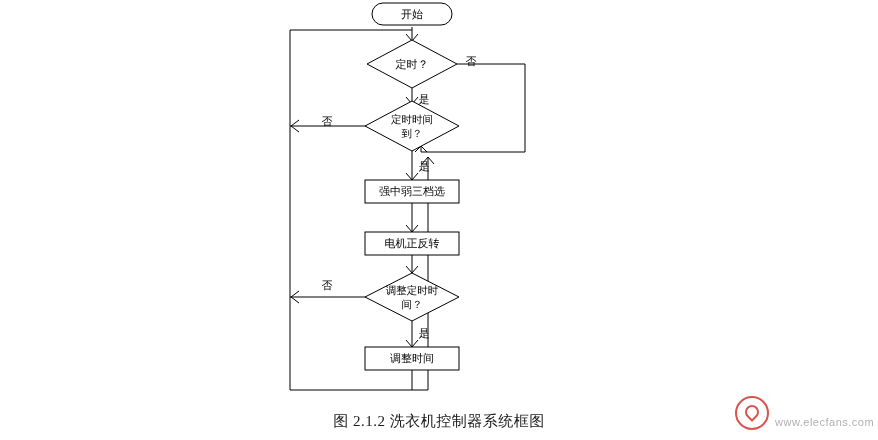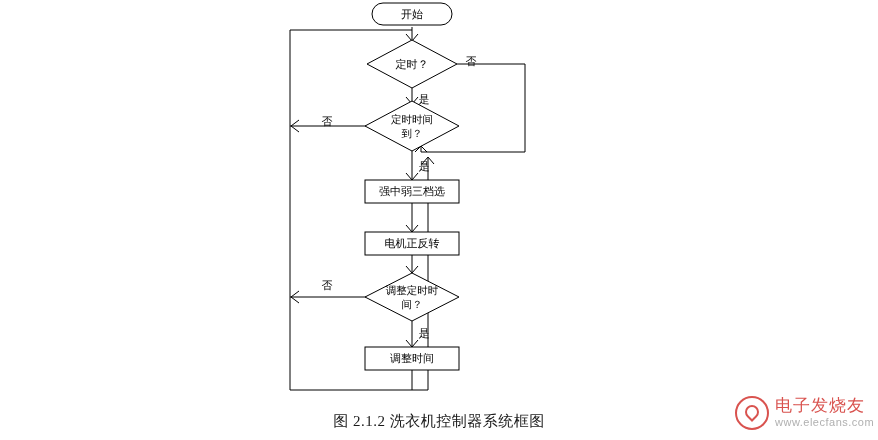--- a/index.html
+++ b/index.html
@@ -201,16 +201,15 @@
     <text class="edge-label" x="327" y="122">否</text>
     <text class="edge-label" x="424" y="167">是</text>
     <text class="edge-label" x="327" y="286">否</text>
     <text class="edge-label" x="424" y="334">是</text>
   </svg>
 
   <div class="caption">图 2.1.2 洗衣机控制器系统框图</div>
 
   <div class="watermark">
     <div class="wm-circle"></div>
-    <div class="wm-title">电子发烧友</div>
     <div class="wm-sub">www.elecfans.com</div>
   </div>
 </div>
 
 </body></html>

